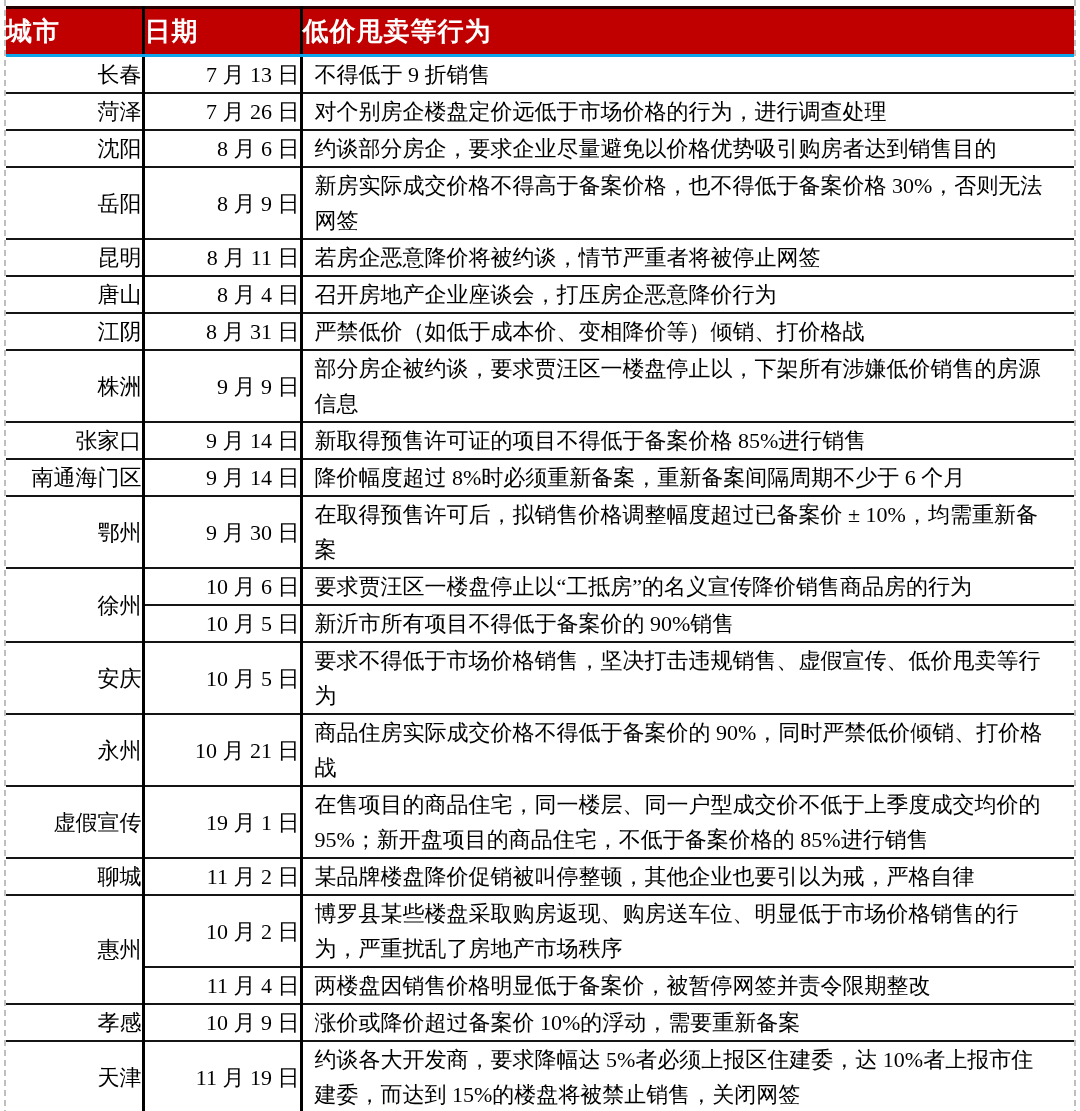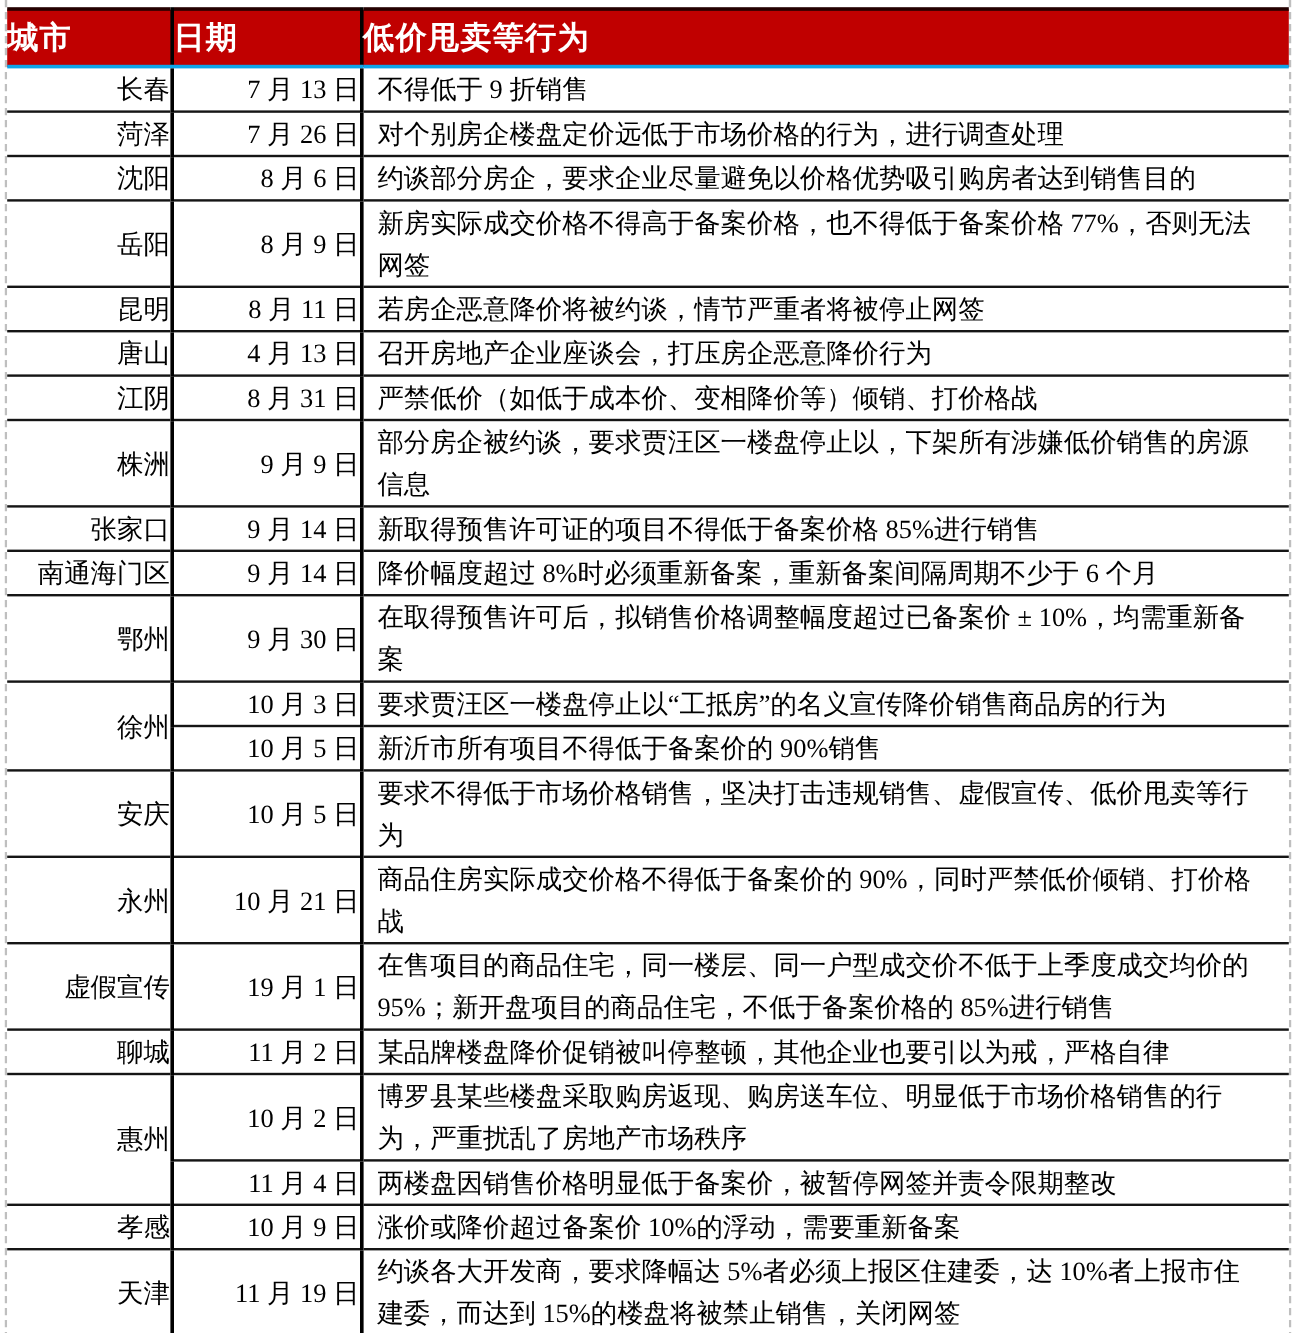--- a/index.html
+++ b/index.html
@@ -91,30 +91,30 @@
           <td class="content v-content">对个别房企楼盘定价远低于市场价格的行为，进行调查处理</td>
         </tr>
         <tr>
           <td class="city">沈阳</td>
           <td class="date v-date">8 月 6 日</td>
           <td class="content v-content">约谈部分房企，要求企业尽量避免以价格优势吸引购房者达到销售目的</td>
         </tr>
         <tr>
           <td class="city">岳阳</td>
           <td class="date v-date">8 月 9 日</td>
-          <td class="content v-content">新房实际成交价格不得高于备案价格，也不得低于备案价格 77%，否则无法网签</td>
+          <td class="content v-content">新房实际成交价格不得高于备案价格，也不得低于备案价格 30%，否则无法网签</td>
         </tr>
         <tr>
           <td class="city">昆明</td>
           <td class="date v-date">8 月 11 日</td>
           <td class="content v-content">若房企恶意降价将被约谈，情节严重者将被停止网签</td>
         </tr>
         <tr>
           <td class="city">唐山</td>
-          <td class="date v-date">4 月 13 日</td>
+          <td class="date v-date">8 月 4 日</td>
           <td class="content v-content">召开房地产企业座谈会，打压房企恶意降价行为</td>
         </tr>
         <tr>
           <td class="city">江阴</td>
           <td class="date v-date">8 月 31 日</td>
           <td class="content v-content">严禁低价（如低于成本价、变相降价等）倾销、打价格战</td>
         </tr>
         <tr>
           <td class="city">株洲</td>
           <td class="date v-date">9 月 9 日</td>
@@ -130,21 +130,21 @@
           <td class="date v-date">9 月 14 日</td>
           <td class="content v-content">降价幅度超过 8%时必须重新备案，重新备案间隔周期不少于 6 个月</td>
         </tr>
         <tr>
           <td class="city">鄂州</td>
           <td class="date v-date">9 月 30 日</td>
           <td class="content v-content">在取得预售许可后，拟销售价格调整幅度超过已备案价 ± 10%，均需重新备案</td>
         </tr>
         <tr>
           <td class="city" rowspan="2">徐州</td>
-          <td class="date v-date">10 月 3 日</td>
+          <td class="date v-date">10 月 6 日</td>
           <td class="content v-content">要求贾汪区一楼盘停止以“工抵房”的名义宣传降价销售商品房的行为</td>
         </tr>
         <tr>
           <td class="date v-date">10 月 5 日</td>
           <td class="content v-content">新沂市所有项目不得低于备案价的 90%销售</td>
         </tr>
         <tr>
           <td class="city">安庆</td>
           <td class="date v-date">10 月 5 日</td>
           <td class="content v-content">要求不得低于市场价格销售，坚决打击违规销售、虚假宣传、低价甩卖等行为</td>

